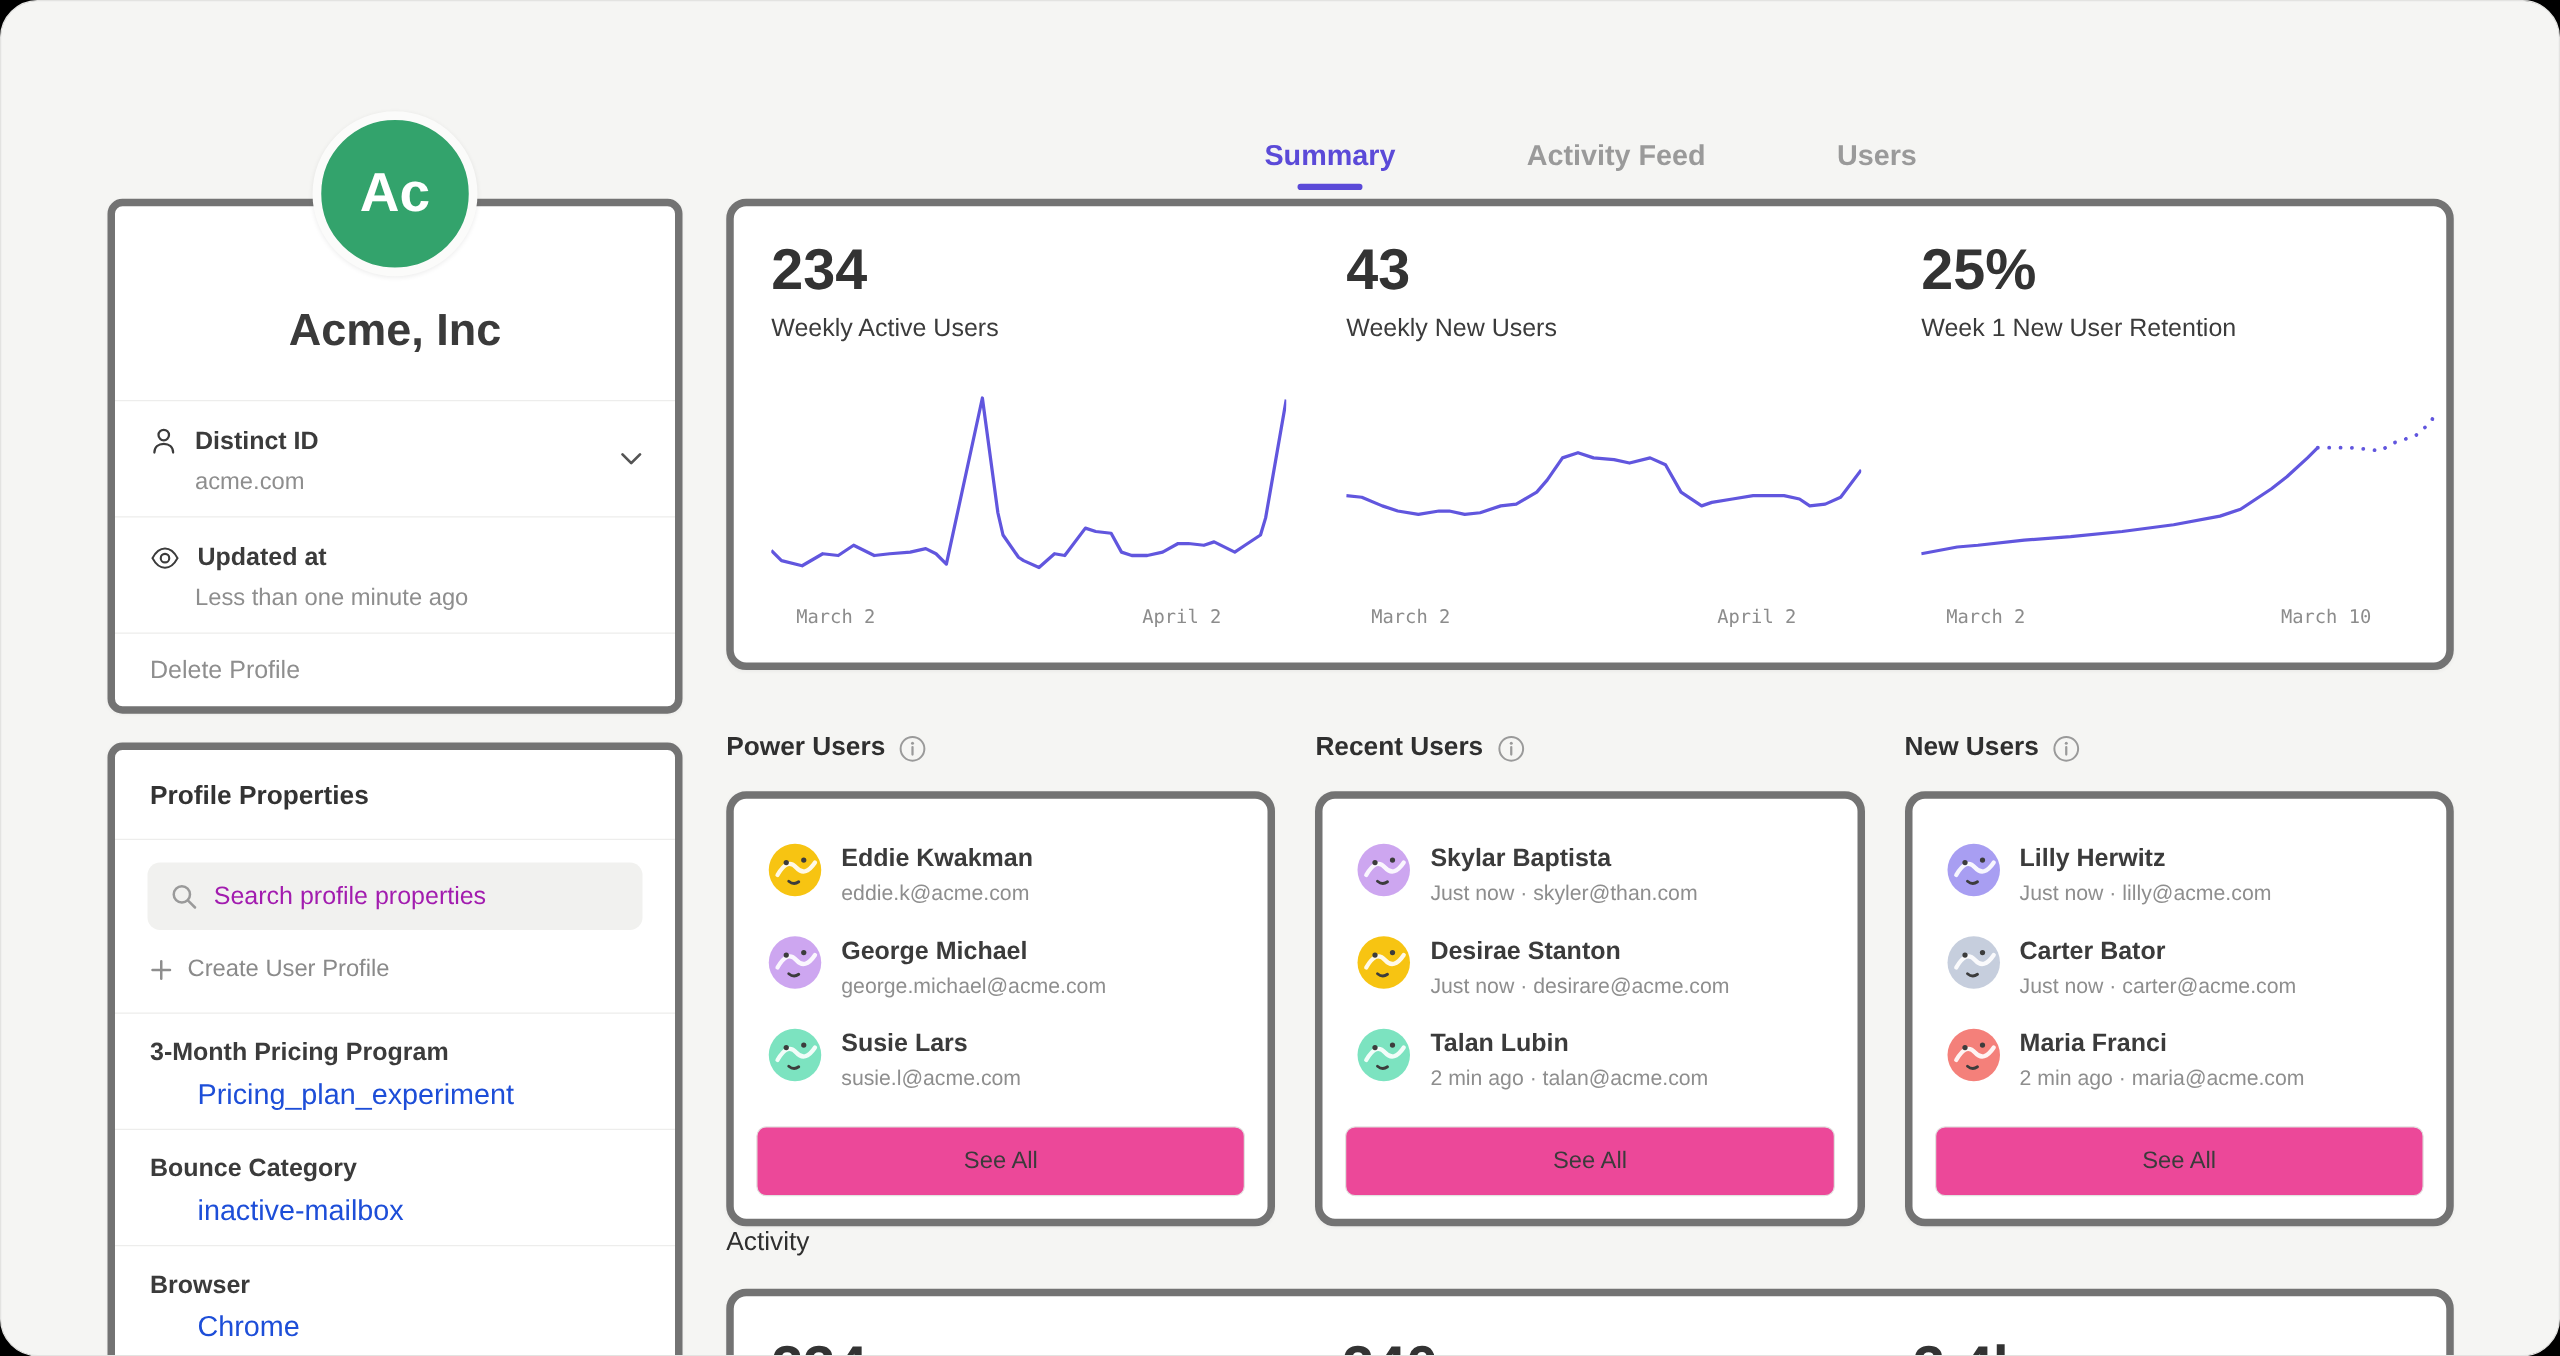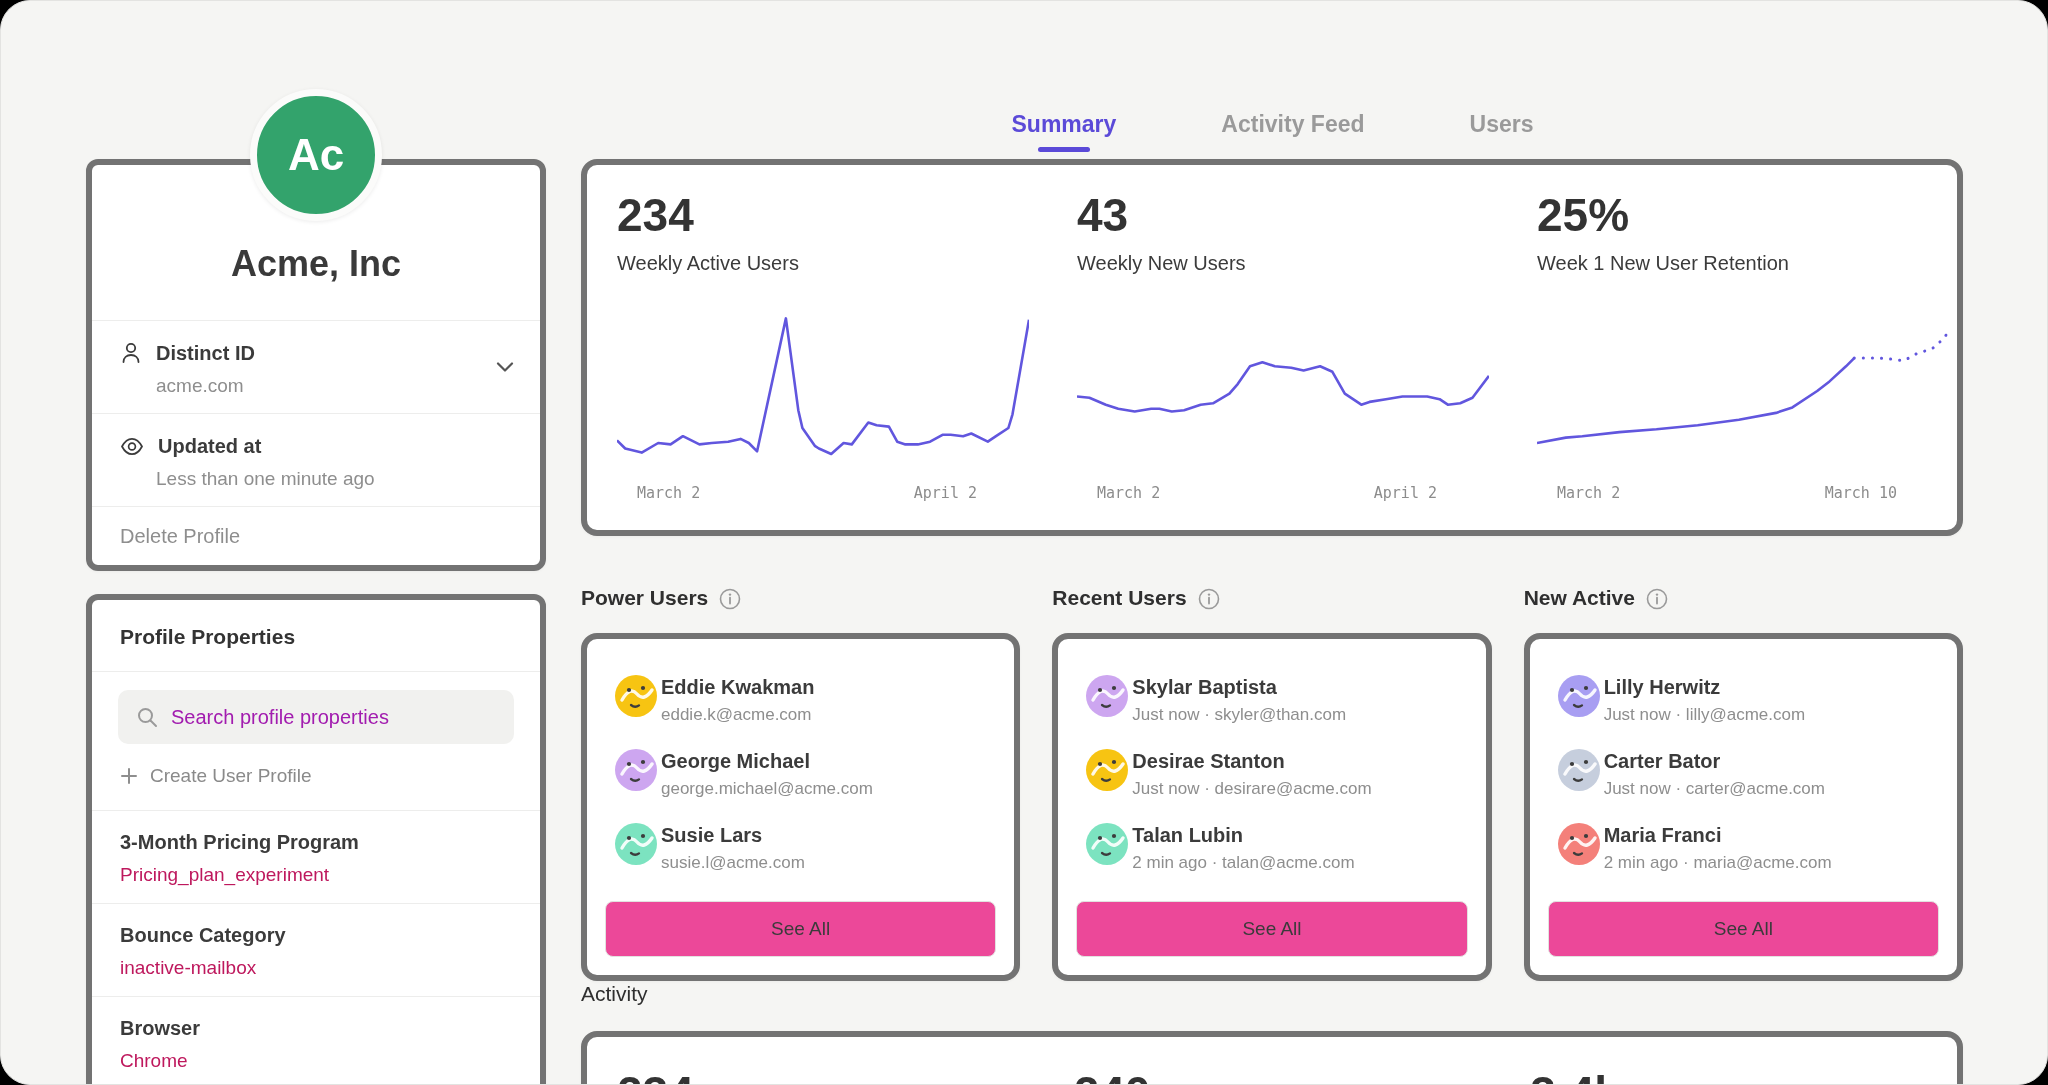--- a/index.html
+++ b/index.html
@@ -25,21 +25,21 @@
   .props-card { position:absolute; top:593px; left:0; right:0; height:560px; border-bottom-left-radius:0; border-bottom-right-radius:0; }
   .props-head { padding:24px 28px 21px 28px; }
   .props-title { font-size:21px; font-weight:700; color:#333; line-height:26px; }
   .props-divider { border-top:1px solid #ededec; }
   .search-box { margin:18px 26px 0 26px; height:54px; background:#f1f1ef; border-radius:10px; display:flex; align-items:center; gap:13px; padding:0 18px; cursor:text; }
   .search-ph { font-size:20px; color:#a21caf; }
   .create-row { margin:20px 28px 22px 28px; display:flex; align-items:center; gap:12px; cursor:pointer; }
   .create-label { font-size:19px; color:#8a8a8a; line-height:24px; }
   .prop-row { border-top:1px solid #ededec; padding:19px 28px 16px 28px; cursor:pointer; }
   .prop-name { font-size:20px; font-weight:700; color:#3b3b3b; line-height:24px; }
-  .prop-value { font-size:19px; color:#be185d; line-height:24px; margin-top:9px; }
+  .prop-value { font-size:23px; color:#1d4ed8; line-height:24px; margin-top:9px;margin-left:38px; }
 
   
   .main { position:absolute; left:580px; top:0; width:1383px; height:100%; }
   .tabs { position:absolute; top:110px; left:0; width:100%; display:flex; justify-content:center; gap:105px; }
   .tab { font-size:23px; font-weight:700; color:#9a9a9a; position:relative; padding-bottom:14px; cursor:pointer; }
   .tab .tab-underline { display:none; }
   .tab.active .tab-underline { display:block; position:absolute; left:50%; transform:translateX(-50%); bottom:0; width:52px; height:5px; border-radius:3px; }
 
   .summary-card { position:absolute; top:158px; left:0; right:1px; height:377px; border-radius:16px; display:flex; }
   .stat-col { flex:1; padding:26px 0 0 30px; }
@@ -47,21 +47,21 @@
   .stat-label { font-size:20px; color:#3b3b3b; margin-top:12px; line-height:24px; }
   .spark { height:145px; margin:38px 18px 0 0; }
   .ticks { display:flex; justify-content:space-between; margin:26px 18px 0 0; padding:0 52px 0 20px; }
   .tick { font-family:"DejaVu Sans Mono", monospace; font-size:15px; color:#8c8c8c; }
 
   .sections { position:absolute; top:583px; left:0; right:1px; display:flex; gap:32px; }
   .section-col { flex:1; min-width:0; }
   .section-head { display:flex; align-items:flex-end; gap:11px; height:26px; margin-bottom:23px; }
   .section-title { font-size:21px; font-weight:700; color:#2f2f2f; }
   .users-card { border-radius:16px; padding:24px 0 18px 0; }
-  .user-row { display:flex; align-items:flex-start; gap:4px; padding:12px 28px; cursor:pointer; }
+  .user-row { display:flex; align-items:flex-start; gap:16px; padding:12px 28px; cursor:pointer; }
   .user-avatar { width:42px; height:42px; border-radius:50%; flex:0 0 42px; }
   .user-name { font-size:20px; font-weight:700; color:#3b3b3b; line-height:24px; }
   .user-sub { font-size:17px; color:#8e8e8e; line-height:21px; margin-top:5px; }
   .see-all { margin:16px 18px 0 18px; height:56px; border:1px solid #e2e2e0; border-radius:8px; background:#ec4899;
     display:flex; align-items:center; justify-content:center; font-size:19px; color:#3b3b3b; cursor:pointer; }
 
   .activity-title { position:absolute; top:981px; left:0; font-size:21px; font-weight:400; color:#2f2f2f; }
   .activity-card { position:absolute; top:1030px; left:0; right:1px; height:130px; border-radius:16px 16px 0 0; display:flex; }
   .activity-col { flex:1; padding:32px 0 0 30px; }
 
@@ -311,21 +311,21 @@
               <div class="user-name">Talan Lubin</div>
               <div class="user-sub">2 min ago · talan@acme.com</div>
             </span>
           </div>
           <div class="see-all">See All</div>
         </div>
       </div>
 
       <div class="section-col">
         <div class="section-head">
-          <span class="section-title">New Active</span>
+          <span class="section-title">New Users</span>
           <span class="icon">
             <svg width="22" height="22" viewBox="0 0 22 22">
                 <circle cx="11" cy="11" r="9.5" stroke="#9a9a9a" stroke-width="1.6" fill="none"></circle>
                 <circle cx="11" cy="6.6" r="1.2" fill="#9a9a9a"></circle>
                 <path d="M11 9.6 V15.6" stroke="#9a9a9a" stroke-width="1.8" stroke-linecap="round"></path>
               </svg>
           </span>
         </div>
         <div class="card users-card">
           <div class="user-row">

